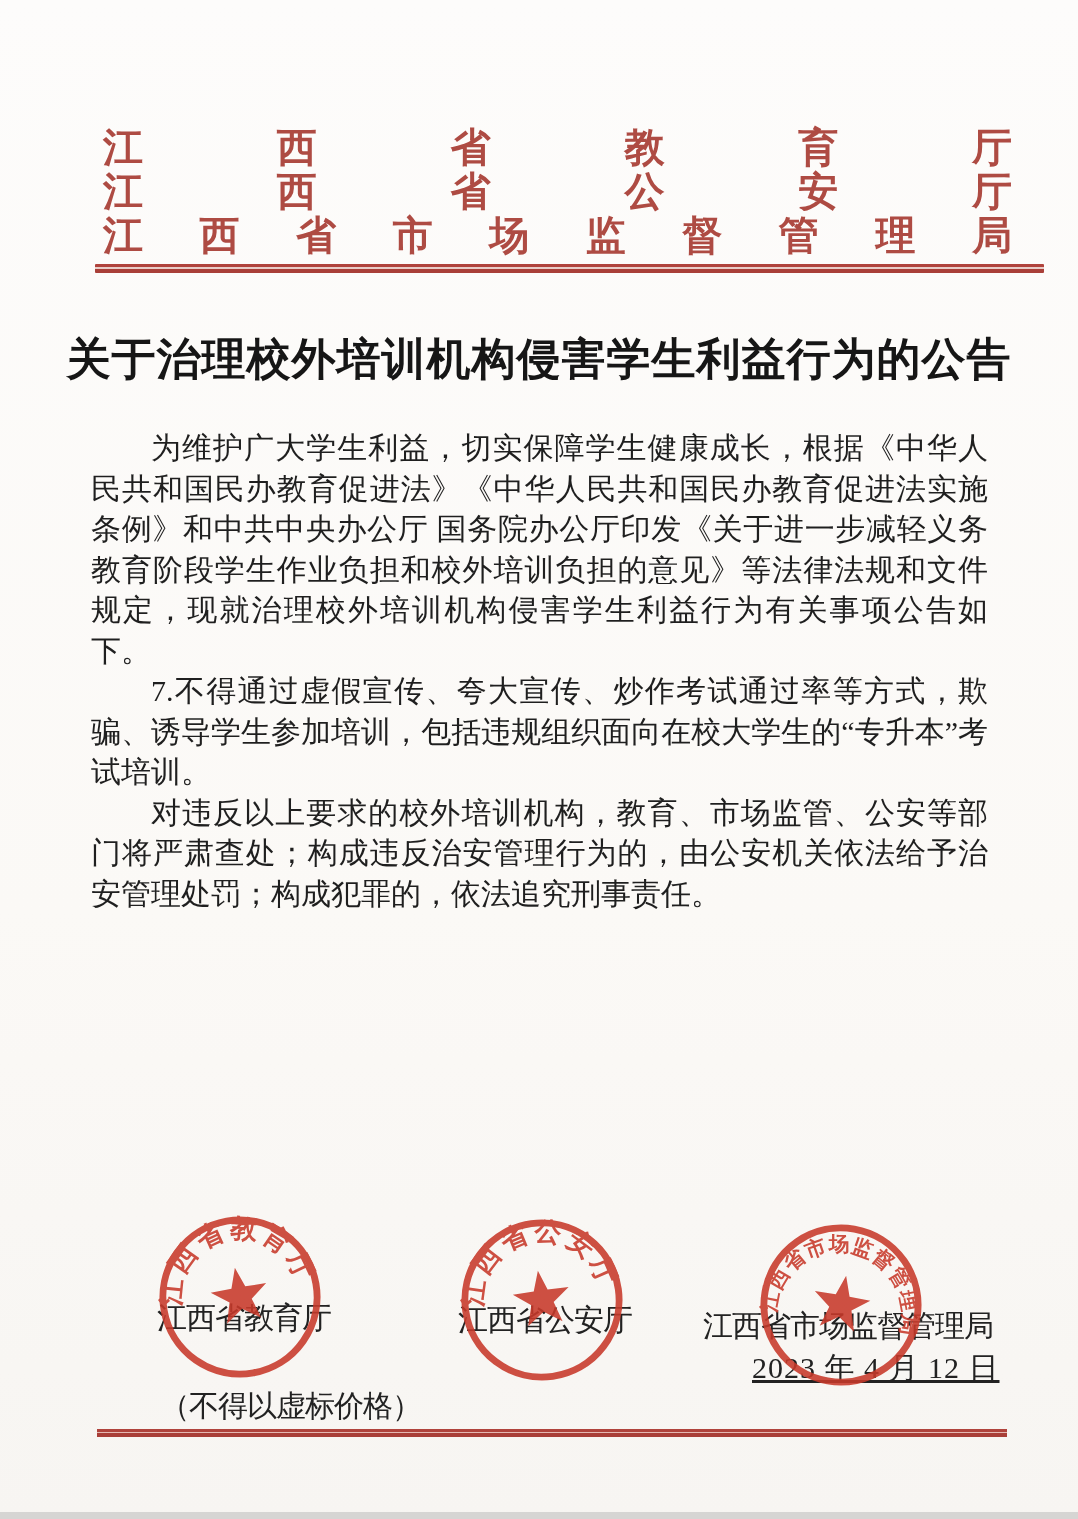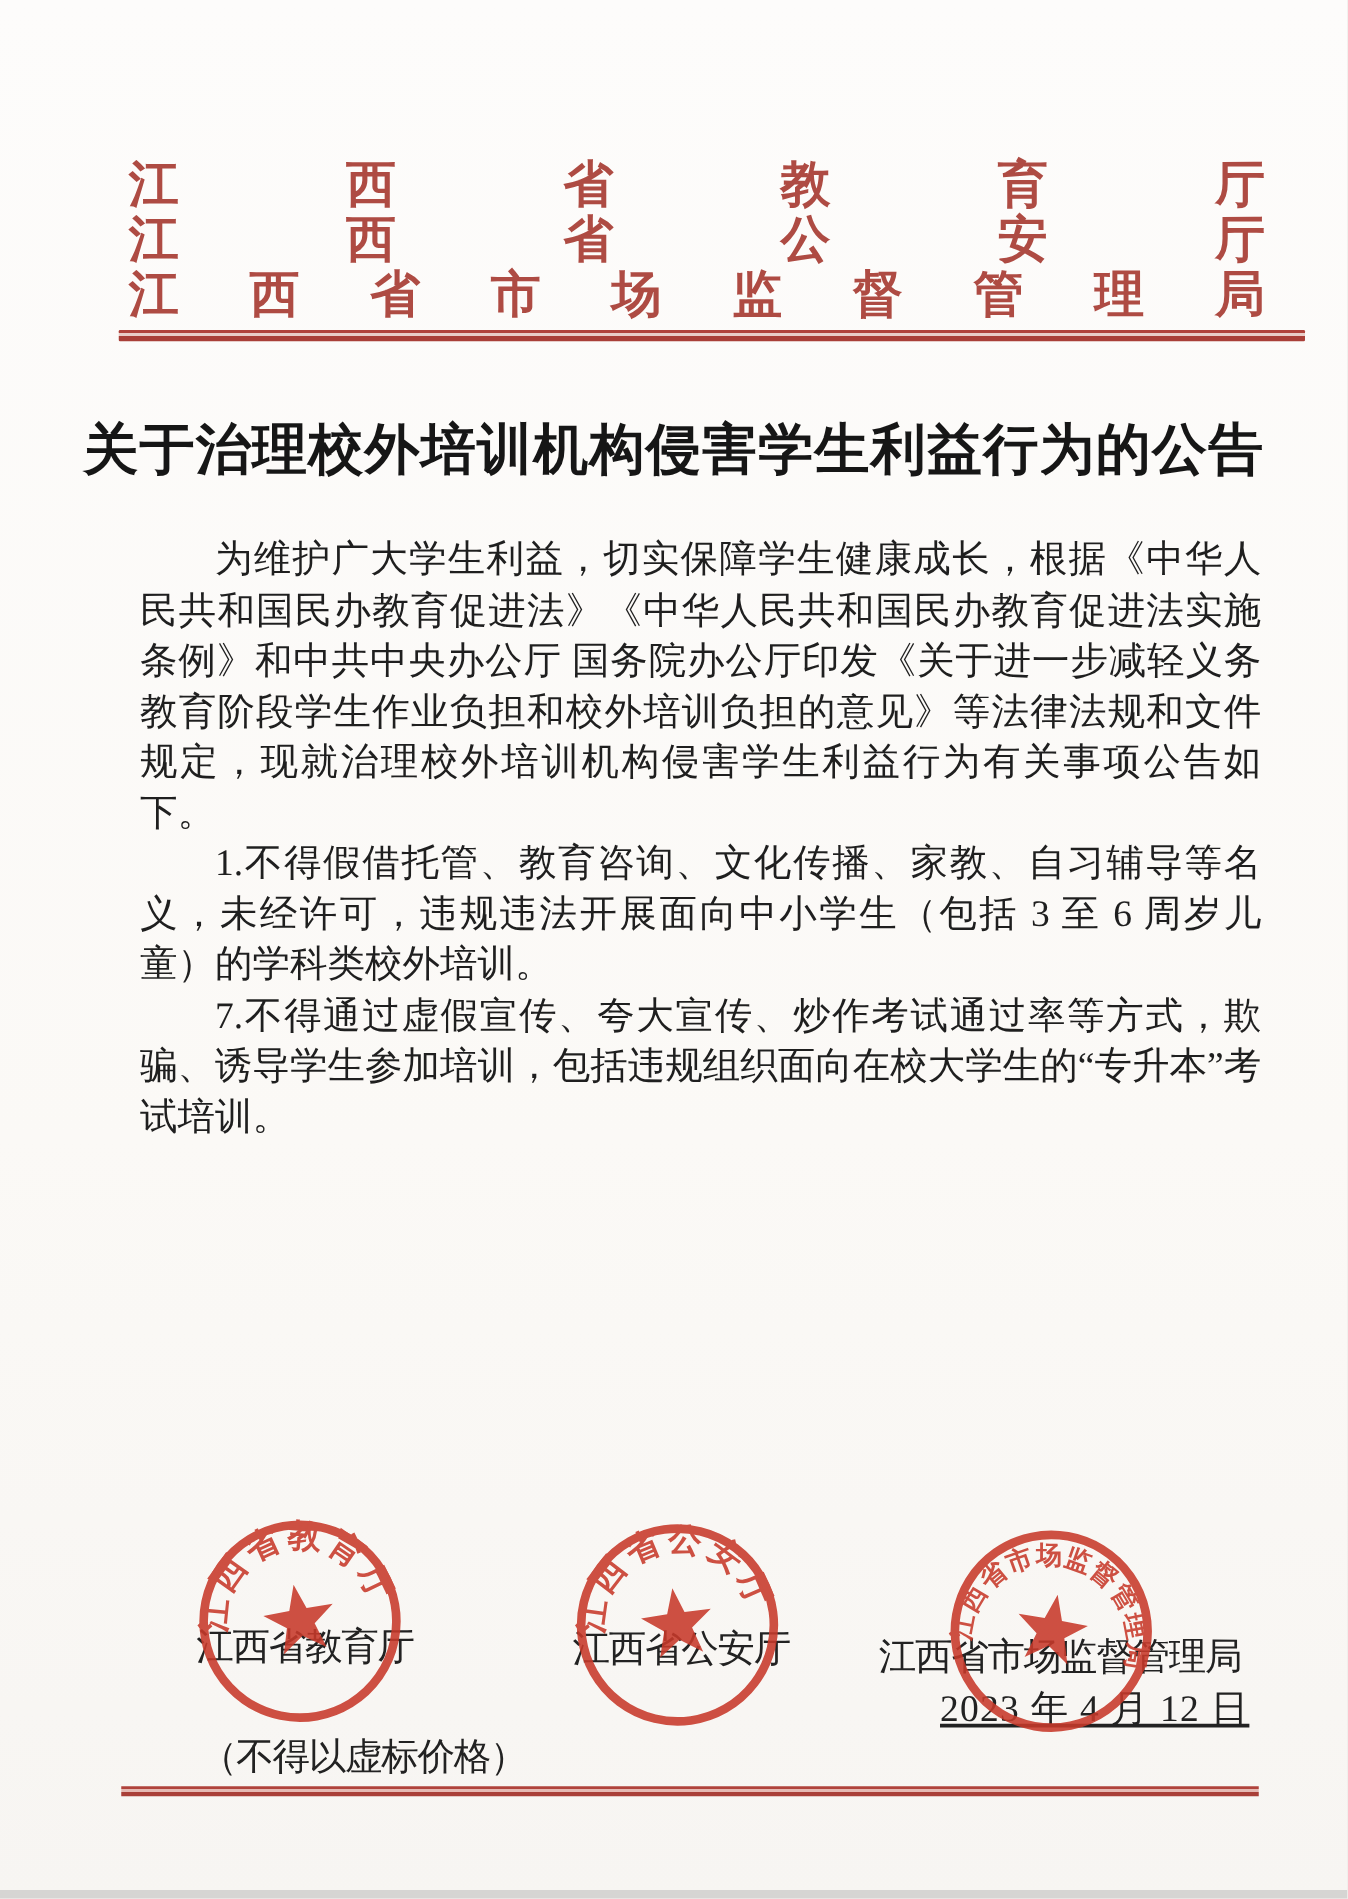--- a/index.html
+++ b/index.html
@@ -31,21 +31,21 @@
   }
   
   .doc-title{
     position:absolute;left:0;top:330px;width:100%;
     margin:0;text-align:center;
     font-size:44px;line-height:60px;font-weight:bold;letter-spacing:1px;
     color:#161616;
   }
   
   .doc-body{
-    position:absolute;left:112px;top:428px;width:897px;
+    position:absolute;left:91px;top:428px;width:897px;
     font-size:30px;line-height:40.5px;
     text-align:justify;
   }
   .doc-body p{margin:0;text-indent:2em;}
   
   .sig-text{
     position:absolute;
     font-size:30px;line-height:36px;color:#222;
     letter-spacing:-1px;white-space:nowrap;
     z-index:1;
@@ -114,22 +114,22 @@
         <span>理</span>
         <span>局</span>
       </div>
     <div class="lh-rule"></div>
   </header>
 
   <h1 class="doc-title">关于治理校外培训机构侵害学生利益行为的公告</h1>
 
   <main class="doc-body">
     <p>为维护广大学生利益，切实保障学生健康成长，根据《中华人民共和国民办教育促进法》《中华人民共和国民办教育促进法实施条例》和中共中央办公厅 国务院办公厅印发《关于进一步减轻义务教育阶段学生作业负担和校外培训负担的意见》等法律法规和文件规定，现就治理校外培训机构侵害学生利益行为有关事项公告如下。</p>
-    <p>1.不得假借托管、教育咨询、文化传播、家教、自习辅导等名义，未经许可，违规违法开展面向中小学生（包括 3 至 6 周岁儿童）的学科类校外培训。</p>
     <p>7.不得通过虚假宣传、夸大宣传、炒作考试通过率等方式，欺骗、诱导学生参加培训，包括违规组织面向在校大学生的“专升本”考试培训。</p>
+    <p>对违反以上要求的校外培训机构，教育、市场监管、公安等部门将严肃查处；构成违反治安管理行为的，由公安机关依法给予治安管理处罚；构成犯罪的，依法追究刑事责任。</p>
   </main>
 
   <section>
 
     <span class="sig-text agency-1">江西省教育厅</span>
     <span class="sig-text agency-2">江西省公安厅</span>
     <span class="sig-text agency-3">江西省市场监督管理局</span>
     <span class="sig-text sig-date">2023 年 4 月 12 日</span>
     <span class="sig-text sig-note">（不得以虚标价格）</span>
 

